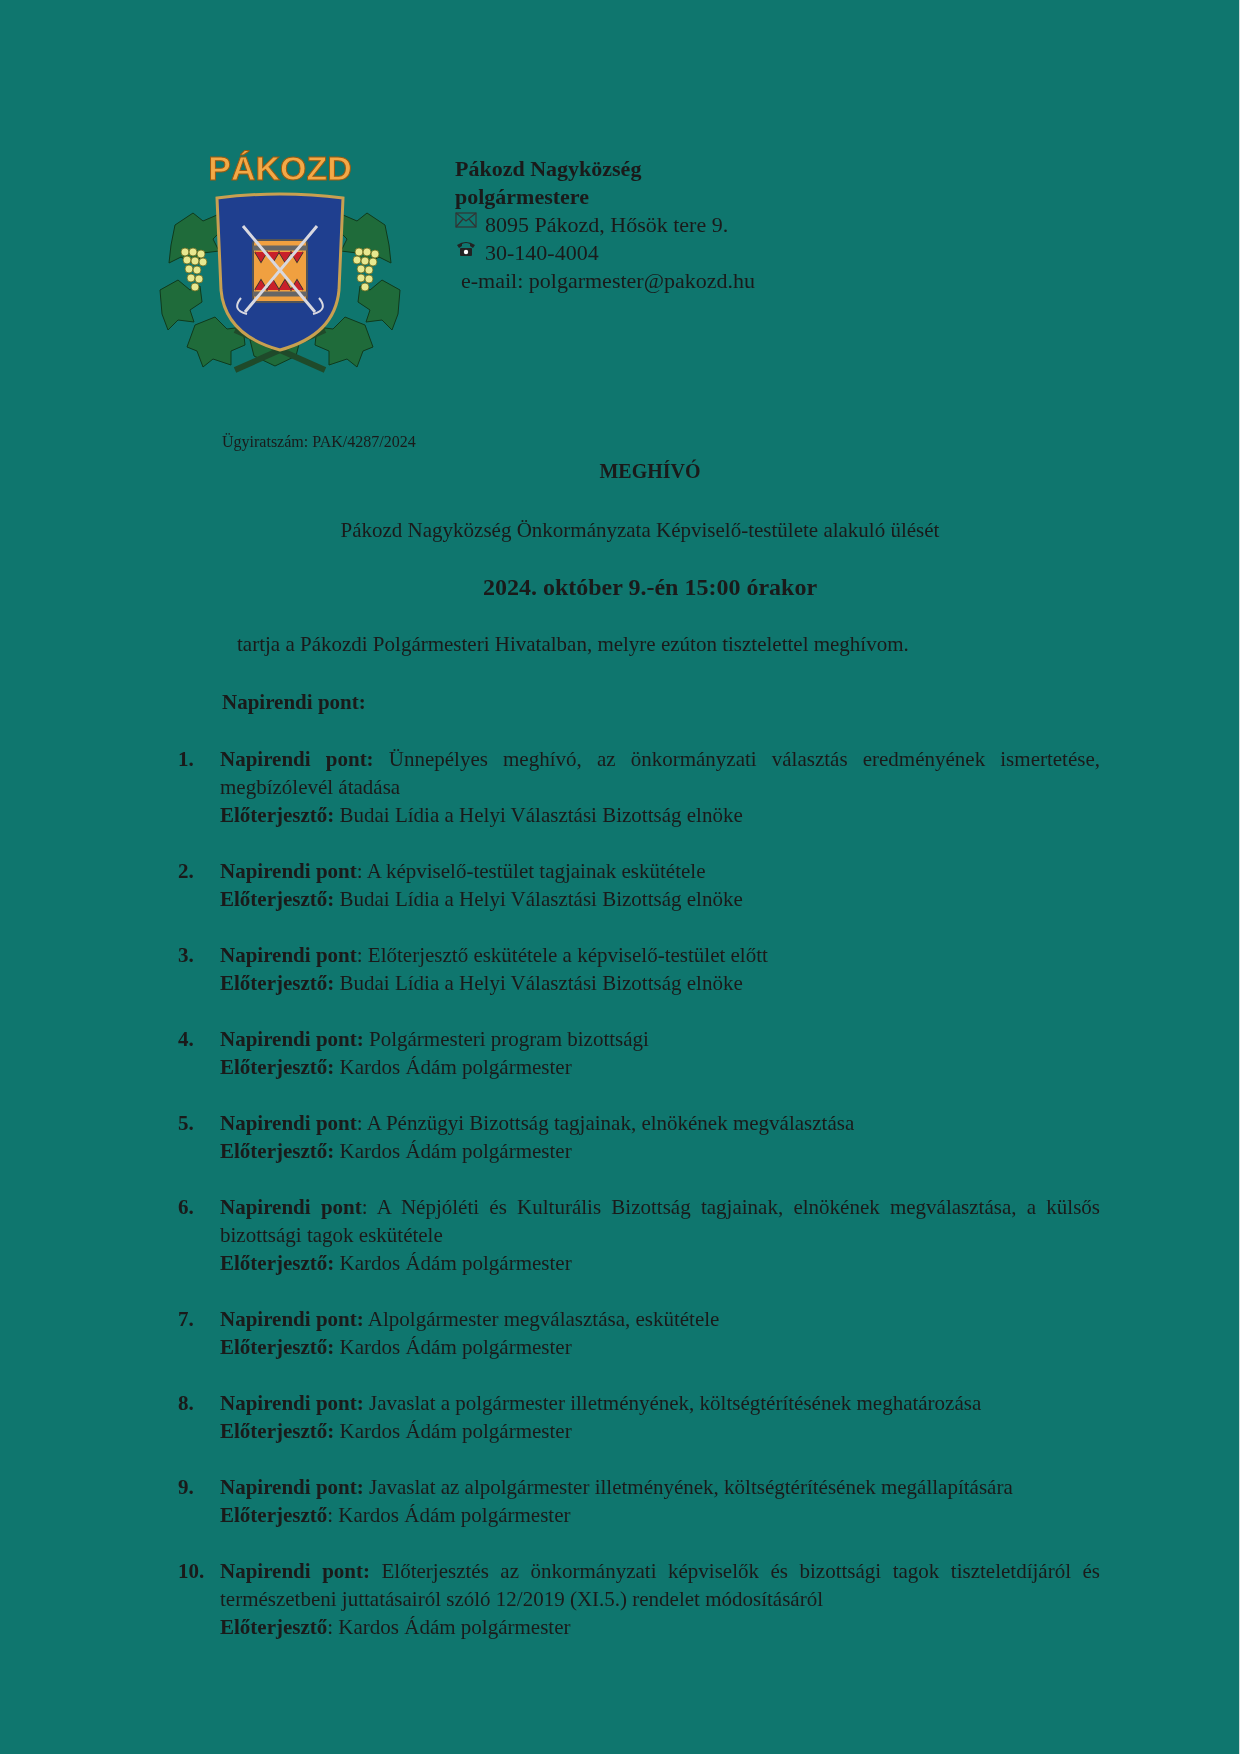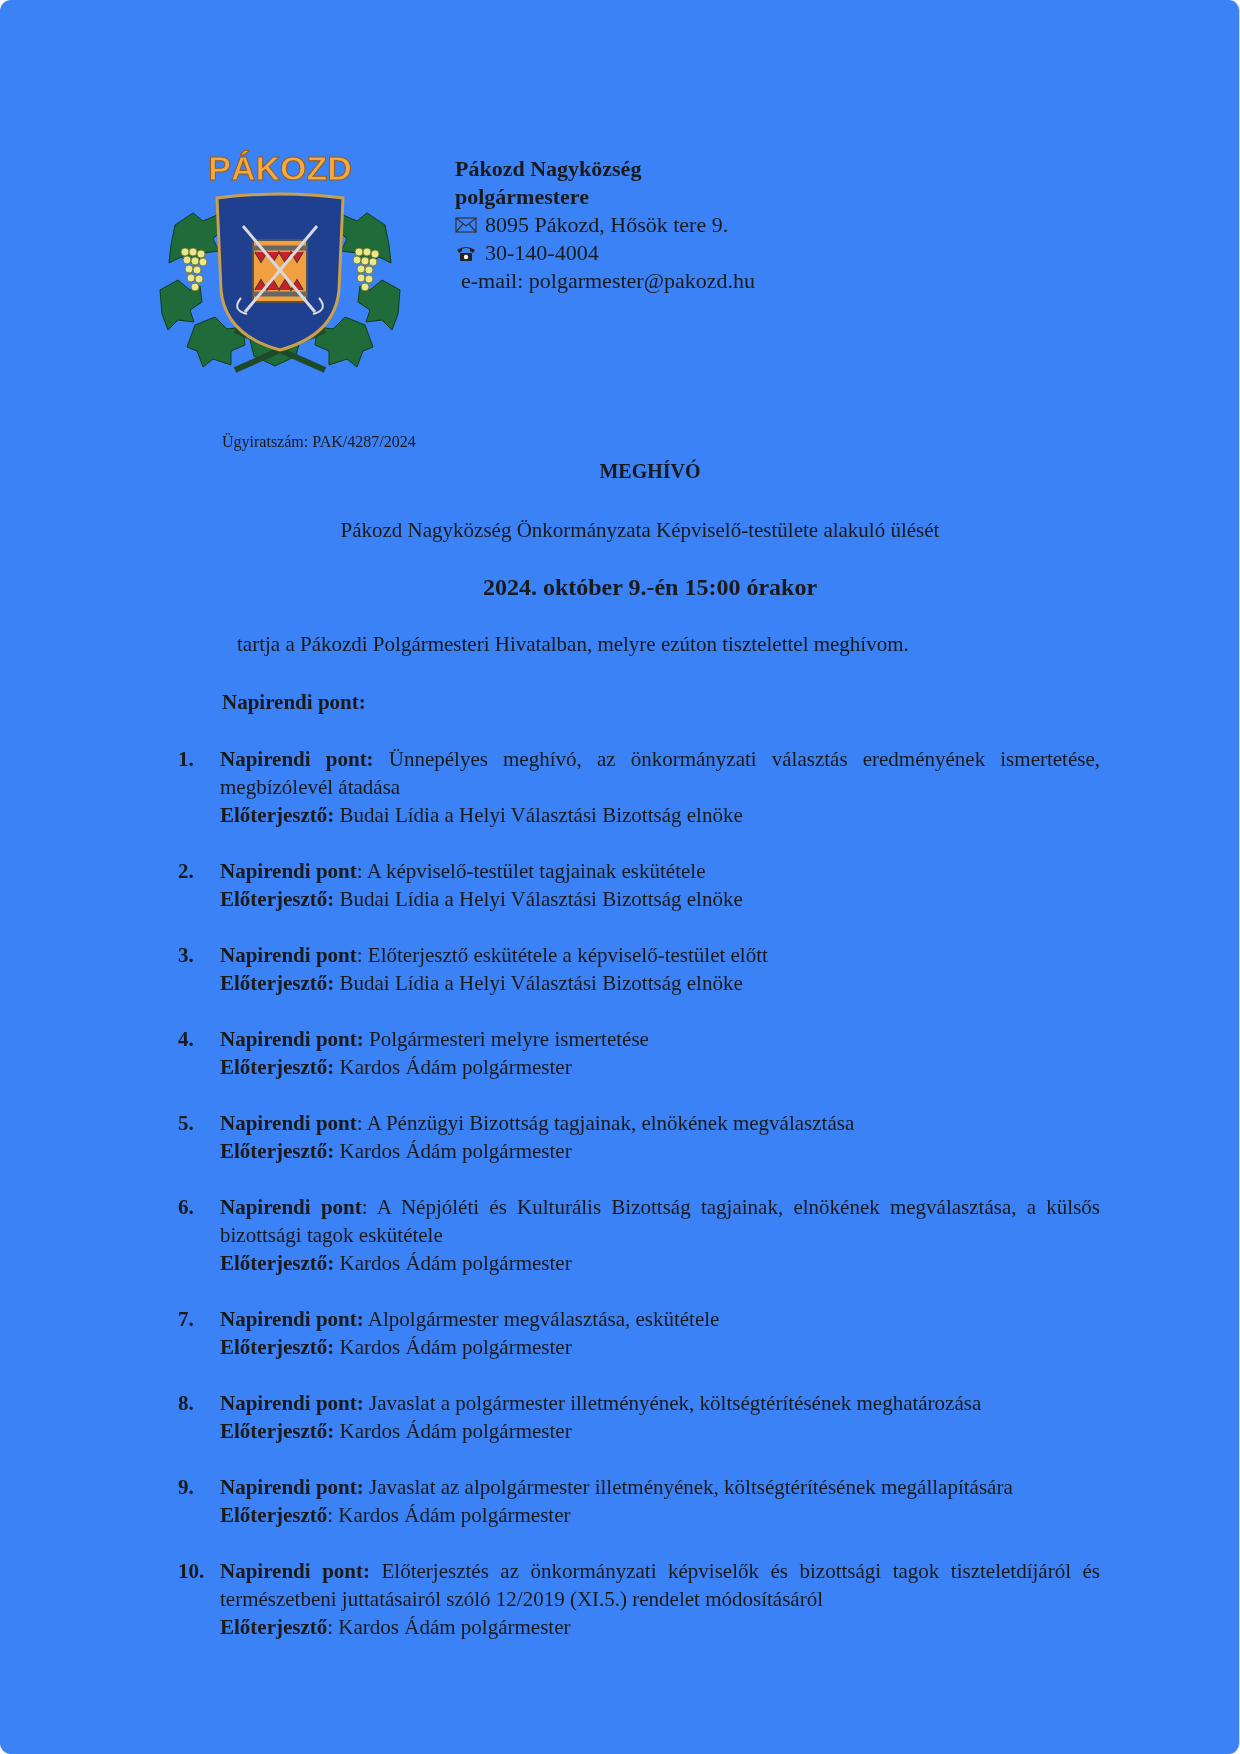--- a/index.html
+++ b/index.html
@@ -1,25 +1,25 @@
 <!DOCTYPE html>
 <html><head>
 <meta charset="utf-8">
 <style>
   html, body { margin: 0; padding: 0; background: #fdfdfd; }
   body {
     width: 1240px; height: 1754px; position: relative; overflow: hidden;
     font-family: "Liberation Serif", "DejaVu Serif", serif;
     color: #1a1a1a;
   }
-  .page { position: absolute; inset: 0; background: #3b82f6; border-right: 1px solid #d6d6d6; border-radius: 11px; }
+  .page { position: absolute; inset: 0; background: #0f766e; border-right: 1px solid #d6d6d6; }
   .logo { position: absolute; left: 155px; top: 140px; width: 250px; height: 240px; }
   .letterhead { position: absolute; left: 455px; top: 143px; font-size: 22px; line-height: 28px; margin-top: 12px; }
   .letterhead .org { font-weight: bold; }
-  .letterhead .line { display: flex; align-items: center; gap: 8px; }
+  .letterhead .line { display: flex; align-items: flex-start; gap: 8px; }
   .letterhead .icon { display: inline-block; width: 22px; height: 18px; }
   .letterhead .email { padding-left: 6px; }
   .fileno { position: absolute; left: 222px; top: 433px; font-size: 16px; }
   .title { position: absolute; left: 0; width: 1240px; top: 460px; text-align: center; font-size: 20px; font-weight: bold; padding-left: 60px; box-sizing: border-box; }
   .intro { position: absolute; left: 0; width: 1240px; top: 518px; text-align: center; font-size: 21px; padding-left: 40px; box-sizing: border-box; }
   .datetime { position: absolute; left: 0; width: 1240px; top: 574px; text-align: center; font-size: 24px; font-weight: bold; padding-left: 60px; box-sizing: border-box; }
   .venue { position: absolute; left: 237px; top: 632px; font-size: 21px; }
   .agenda-heading { position: absolute; left: 222px; top: 690px; font-size: 21px; font-weight: bold; }
   .agenda { position: absolute; left: 178px; top: 745px; width: 922px; font-size: 21px; line-height: 28px; }
   .item { display: flex; margin-bottom: 28px; }
@@ -132,21 +132,21 @@
     <div class="item">
       <span class="num">3.</span>
       <div class="body">
         <div class="topic"><span class="b">Napirendi pont</span><span>: Előterjesztő eskütétele a képviselő-testület előtt</span></div>
         <div><span class="b">Előterjesztő:</span><span> Budai Lídia a Helyi Választási Bizottság elnöke</span></div>
       </div>
     </div>
     <div class="item">
       <span class="num">4.</span>
       <div class="body">
-        <div class="topic"><span class="b">Napirendi pont:</span><span> Polgármesteri melyre ismertetése</span></div>
+        <div class="topic"><span class="b">Napirendi pont:</span><span> Polgármesteri program bizottsági</span></div>
         <div><span class="b">Előterjesztő:</span><span> Kardos Ádám polgármester</span></div>
       </div>
     </div>
     <div class="item">
       <span class="num">5.</span>
       <div class="body">
         <div class="topic"><span class="b">Napirendi pont</span><span>: A Pénzügyi Bizottság tagjainak, elnökének megválasztása</span></div>
         <div><span class="b">Előterjesztő:</span><span> Kardos Ádám polgármester</span></div>
       </div>
     </div>

